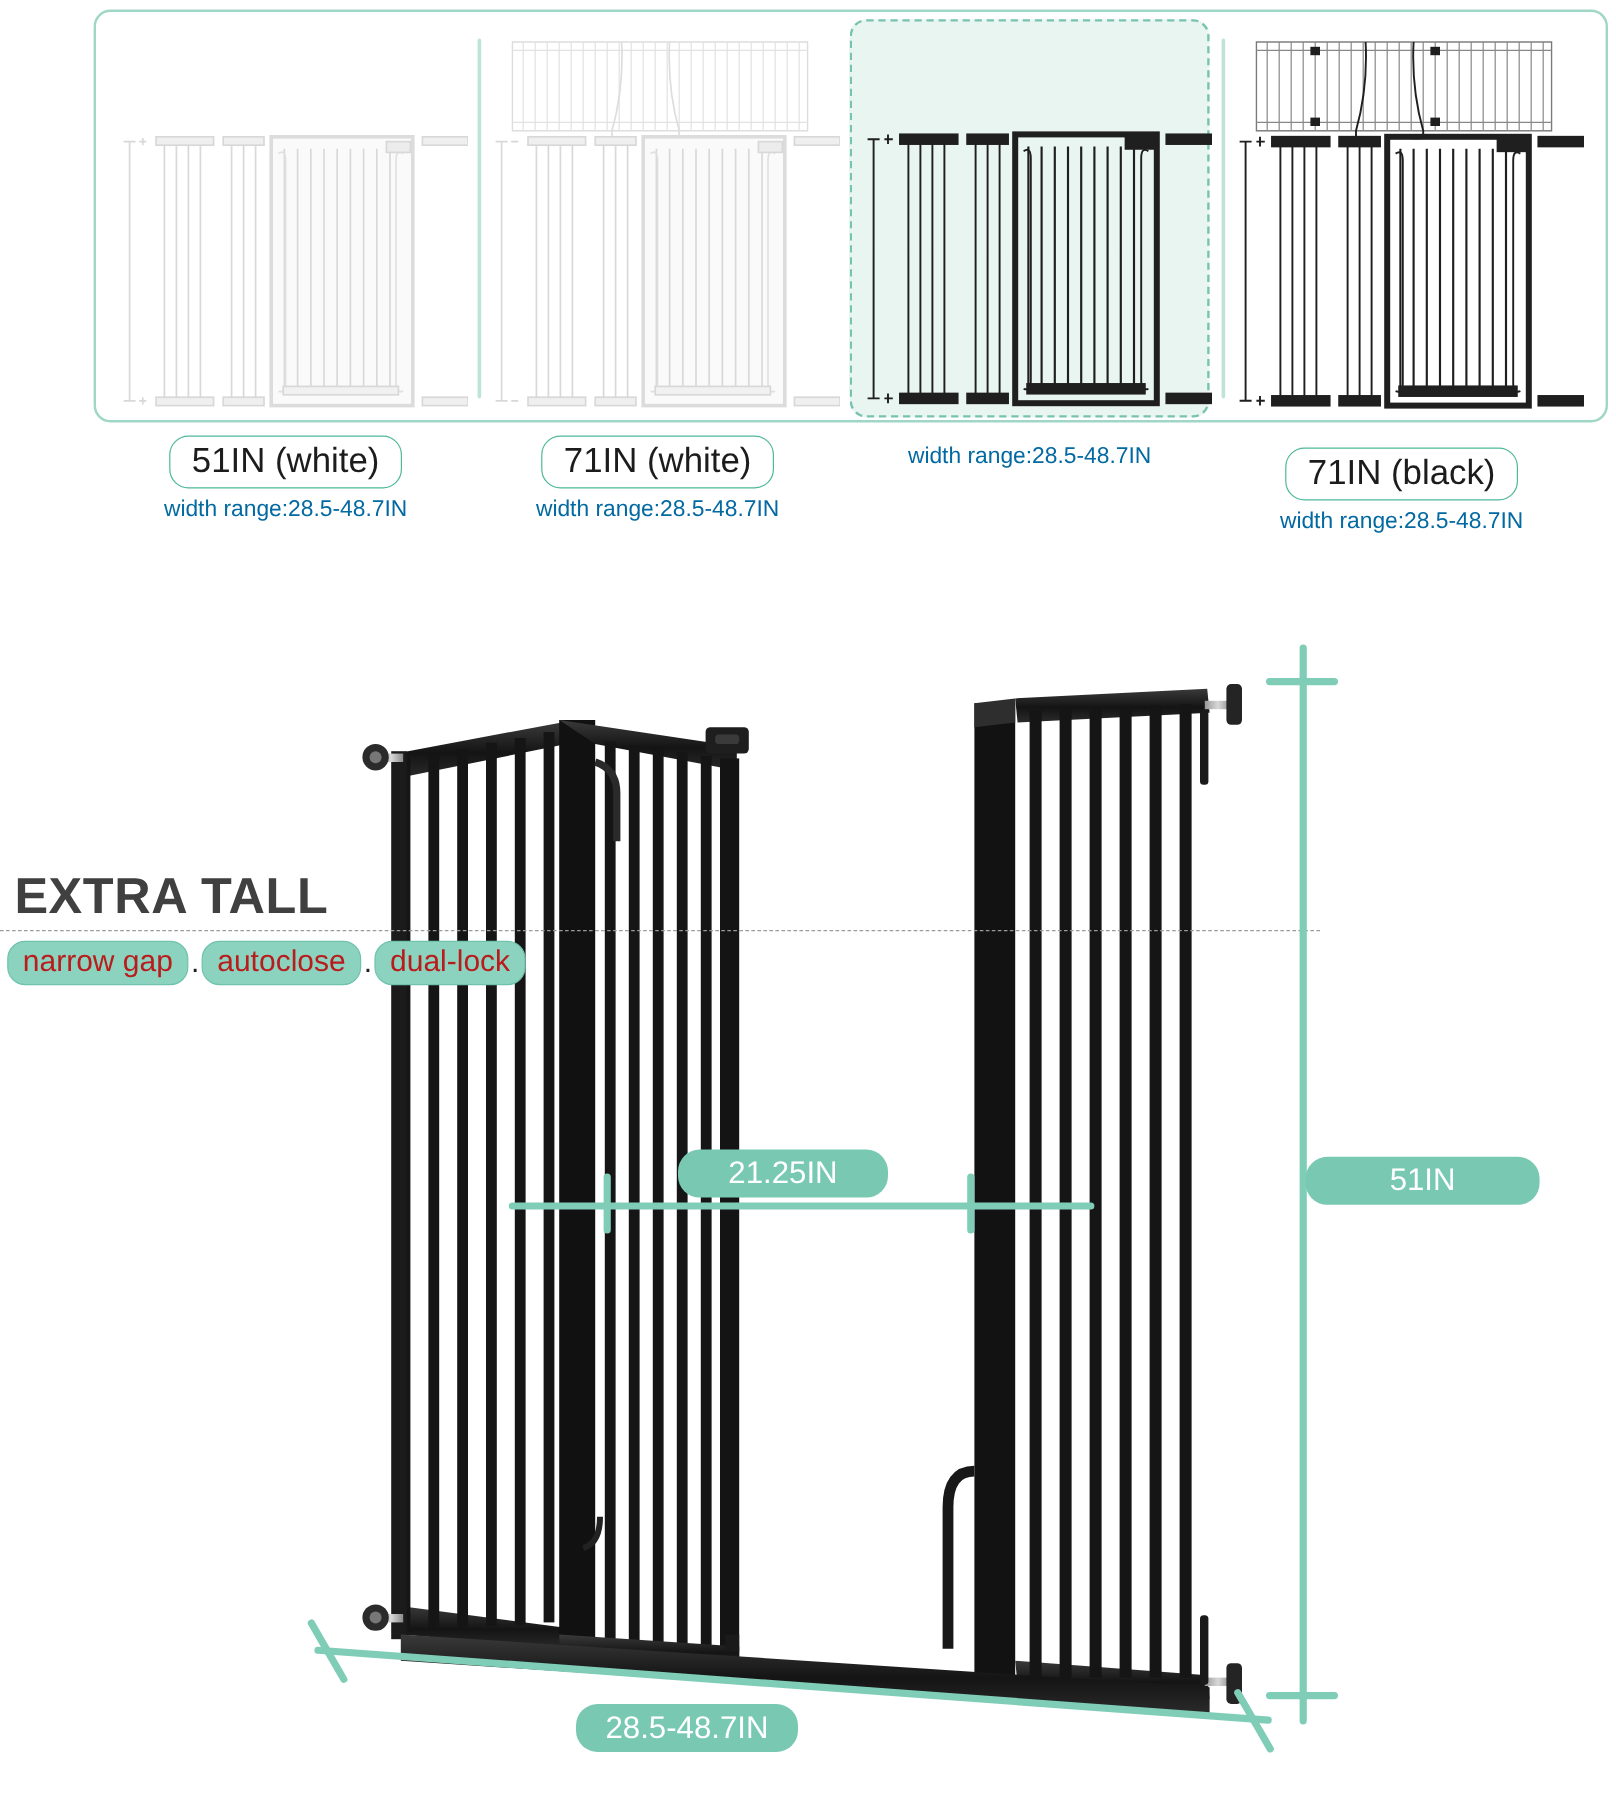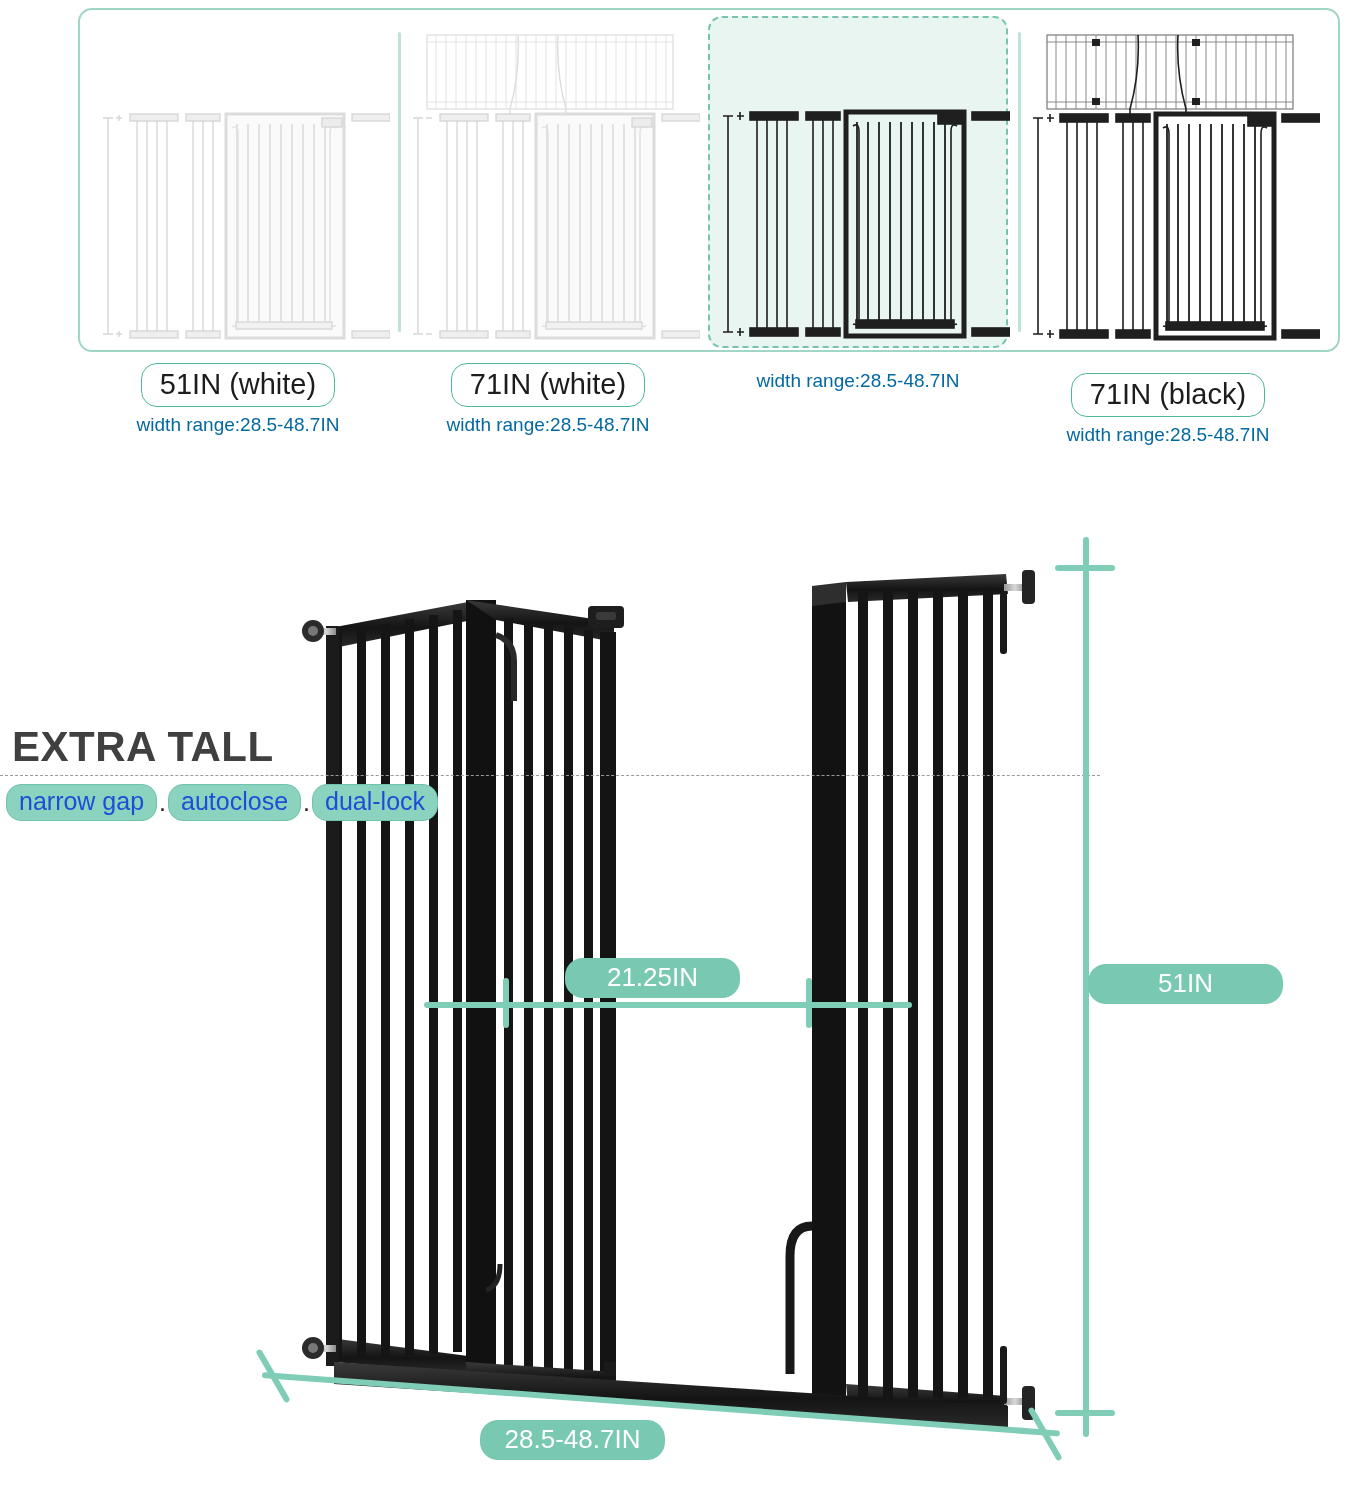--- a/index.html
+++ b/index.html
@@ -111,21 +111,21 @@
     align-items: center;
     white-space: nowrap;
   }
   .feature-tag {
     background: #8BD3BF;
     border: 1px solid #6FC2AC;
     border-radius: 15px;
     padding: 2px 12px 4px 12px;
     font-size: 25px;
     line-height: 29px;
-    color: #1d4ed8;
+    color: #b91c1c;
   }
   .feature-dot {
     font-size: 25px;
     color: #1f1f1f;
     padding: 0 2px;
   }
 
   
   .dim-pill {
     position: absolute;

